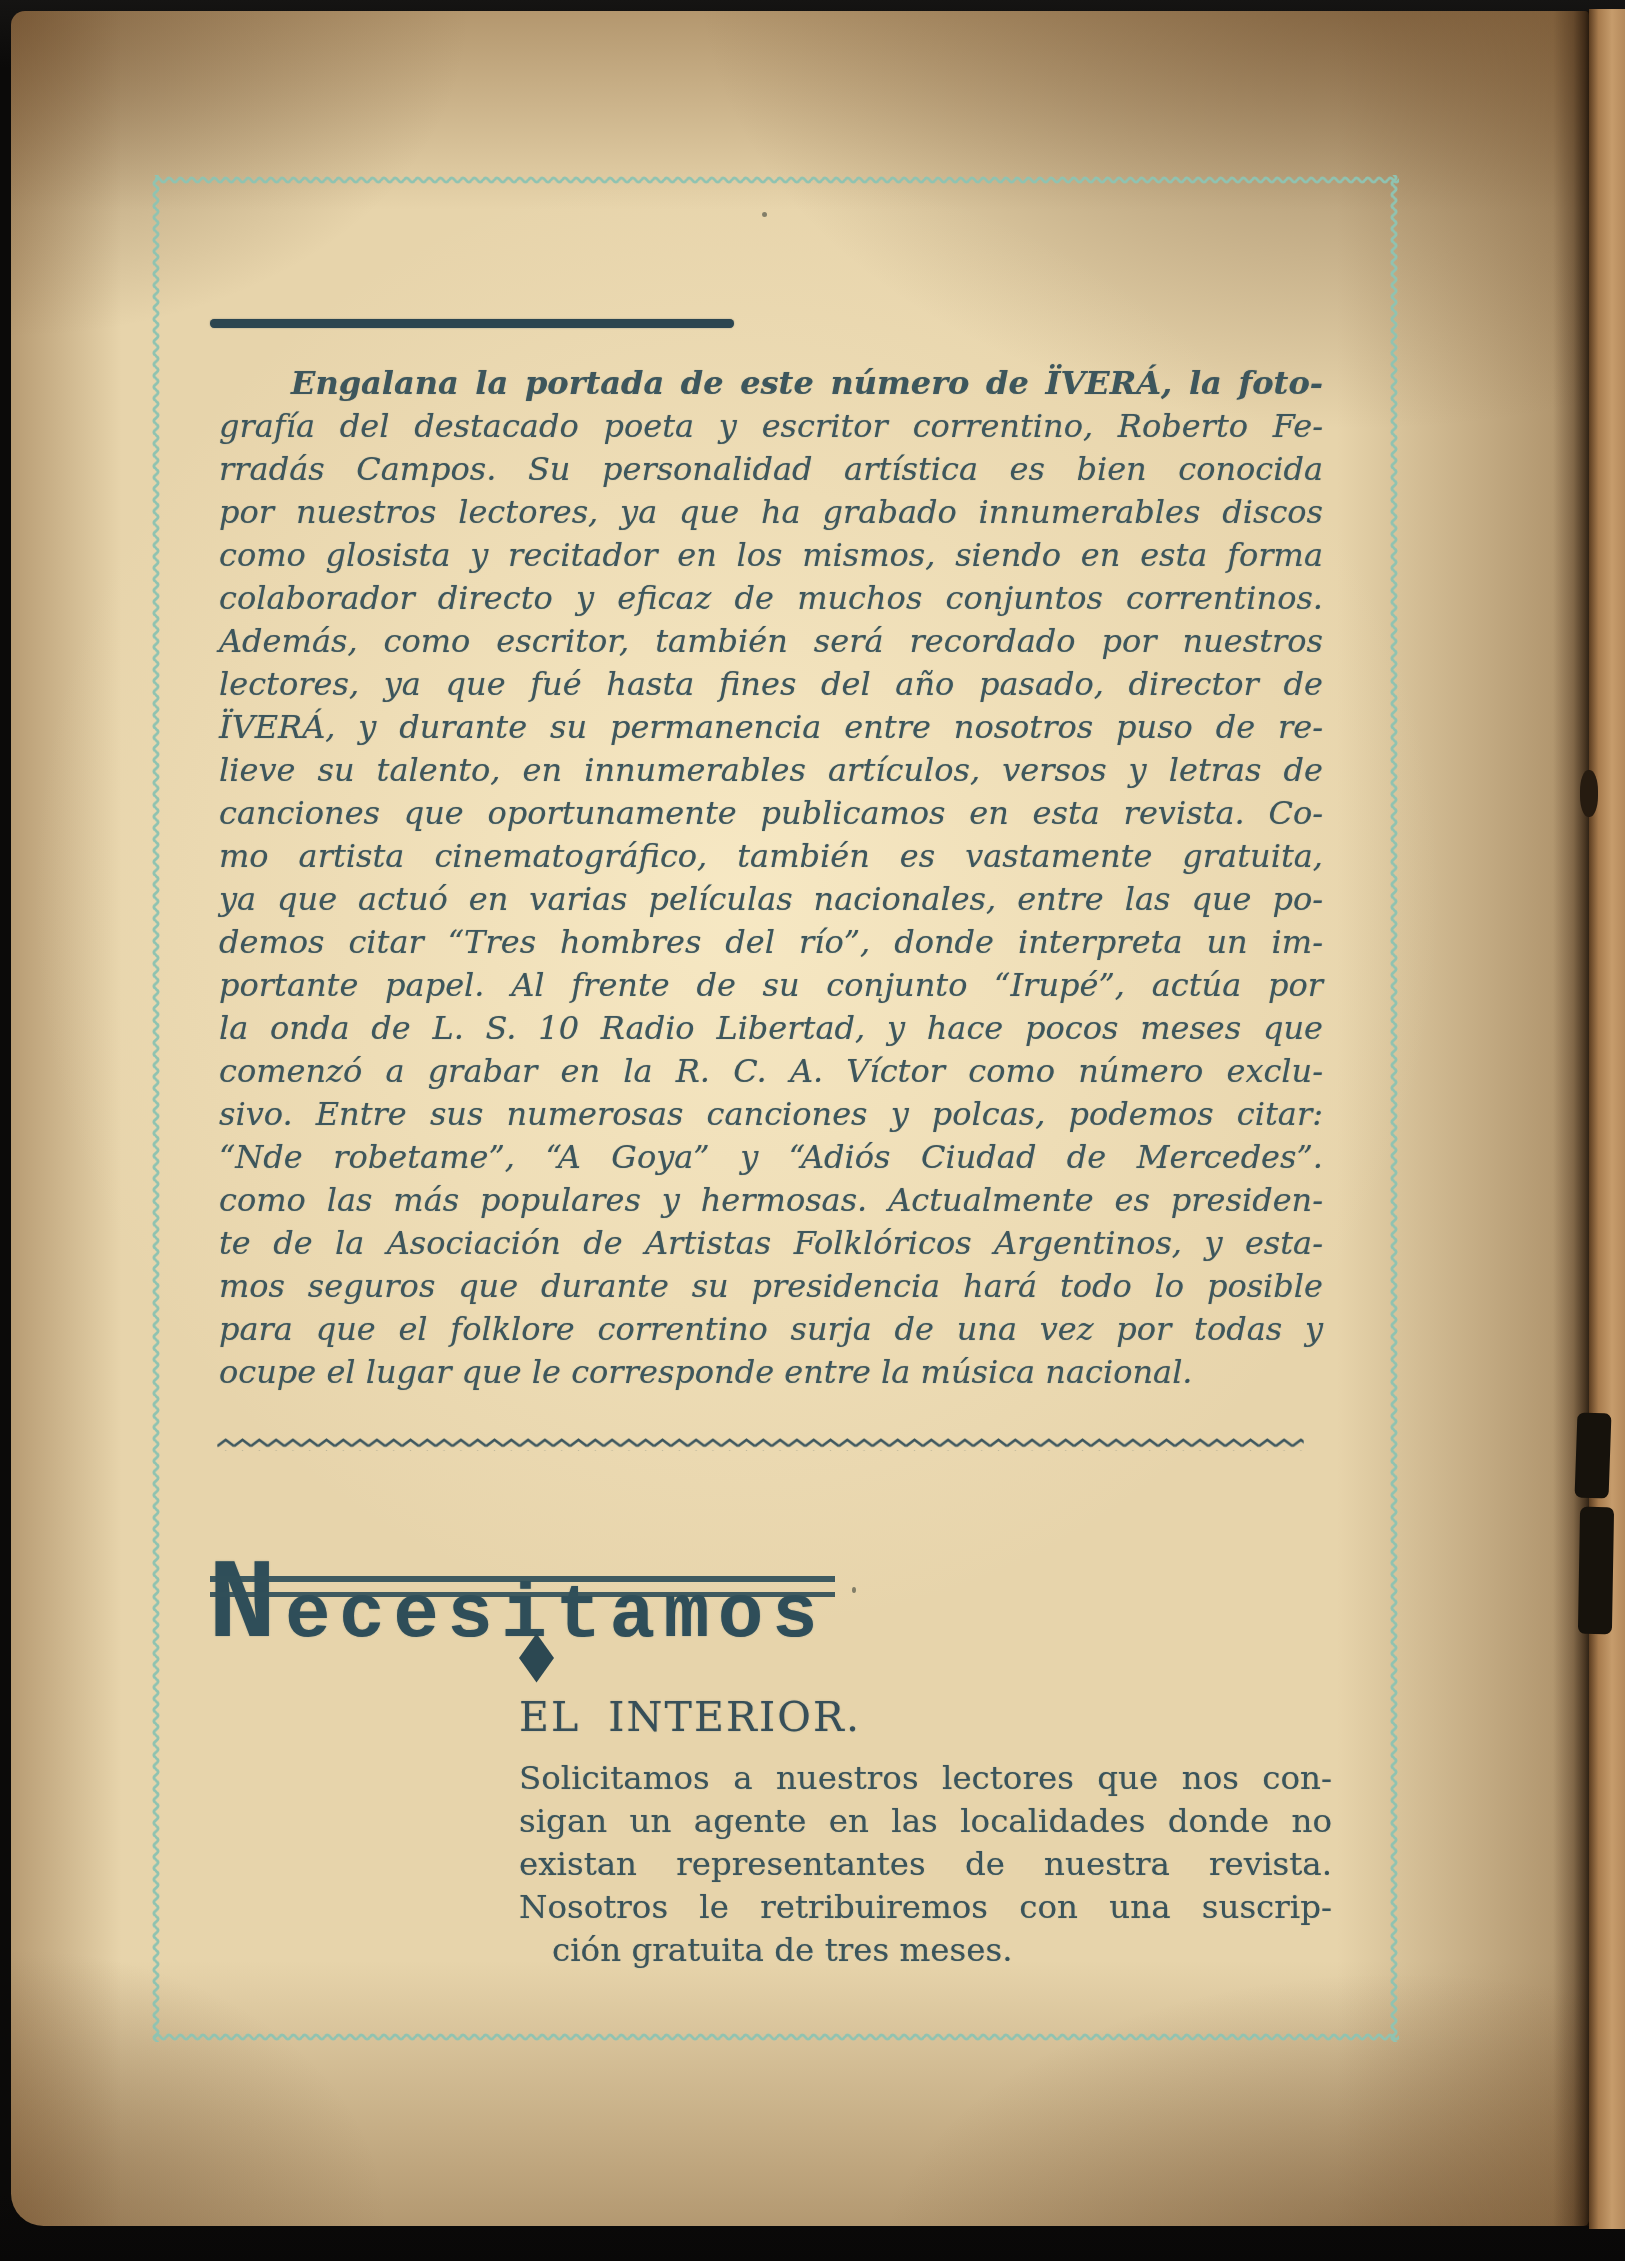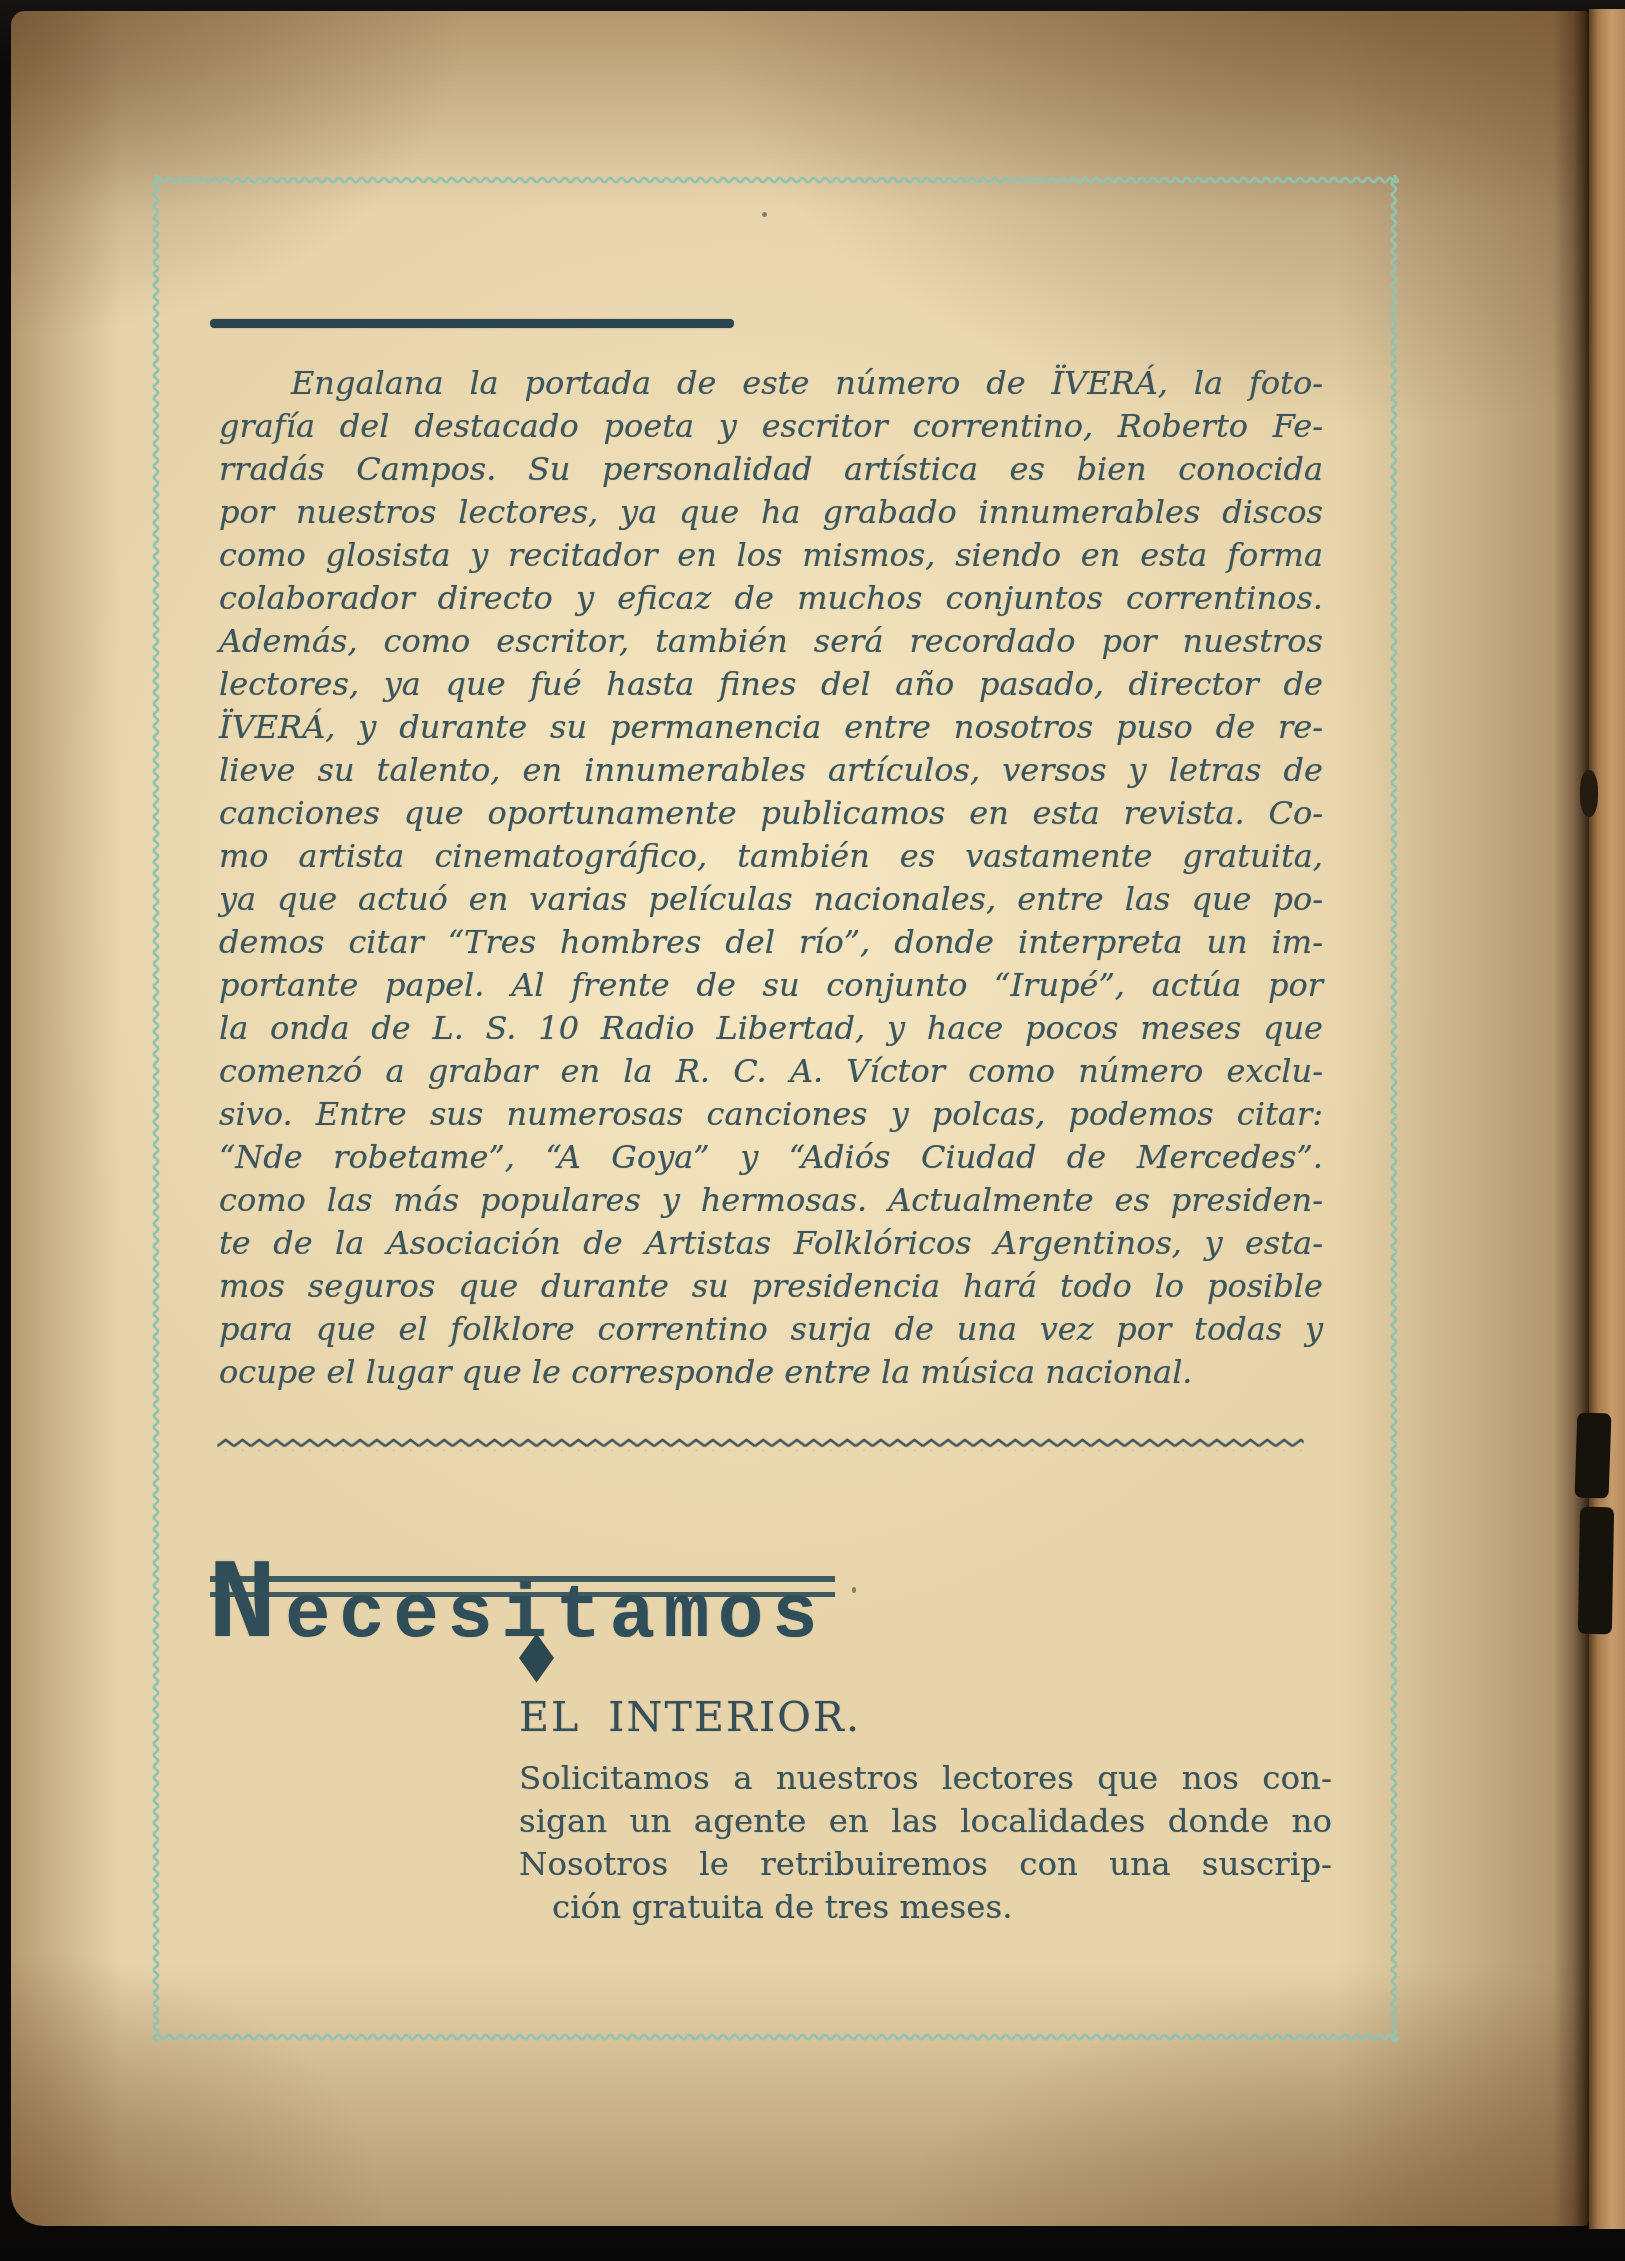--- a/index.html
+++ b/index.html
@@ -35,21 +35,21 @@
   
   .title{position:absolute;left:210px;top:249px;width:848px;
     font:italic 700 69px/1.05 "Liberation Sans",sans-serif;letter-spacing:0.7px;
     color:#28424b;text-shadow:0 0 1.4px rgba(40,66,75,.4);}
   .title-underline{position:absolute;left:210px;top:319px;width:524px;height:8.5px;
     background:#2b4550;border-radius:4.2px;box-shadow:0 0 1.4px rgba(43,69,80,.6);}
 
   .article{position:absolute;left:219px;top:362px;width:1104px;}
   .article .line{font:italic 400 32px/43px "DejaVu Serif",serif;color:#3d565c;
     text-align:justify;text-align-last:justify;text-shadow:0 0 1.1px rgba(50,74,80,.42);}
-  .article .line.first{text-indent:72px;}
+  .article .line.first{text-indent:72px;font-weight:bold;}
   .article .line.last{text-align-last:left;}
 
   .divider{position:absolute;left:212px;top:1437px;}
 
   .h2{position:absolute;left:208px;top:1466px;width:777px;
     font:700 76px/1.5 "Liberation Mono",monospace;letter-spacing:8.5px;
     color:#2f4e59;text-shadow:0 0 1.4px rgba(47,78,89,.45);line-height:1.35;}
   .h2::first-letter{font-size:1.5em;}
   .h2-underline{position:absolute;left:210px;top:1576px;width:625px;height:20.5px;
     border-top:6.4px solid #31505a;border-bottom:5.7px solid #31505a;box-sizing:border-box;
@@ -146,20 +146,21 @@
   <div class="h2-underline"></div>
 
   <div class="notice">
     <div class="notice-head">
       <span class="diamond"></span>
     </div>
     <div class="notice-head2">EL INTERIOR.</div>
     <div class="notice-para">
         <div class="line first">Solicitamos a nuestros lectores que nos con-</div>
         <div class="line">sigan un agente en las localidades donde no</div>
+        <div class="line">existan representantes de nuestra revista.</div>
         <div class="line">Nosotros le retribuiremos con una suscrip-</div>
         <div class="line last">ción gratuita de tres meses.</div>
       </div>
   </div>
 
   <div class="speck" style="left:762px;top:212px;width:5px;height:5px"></div>
   <div class="speck" style="left:852px;top:1587px;width:4.2px;height:6.4px"></div>
 
 </div>
 

